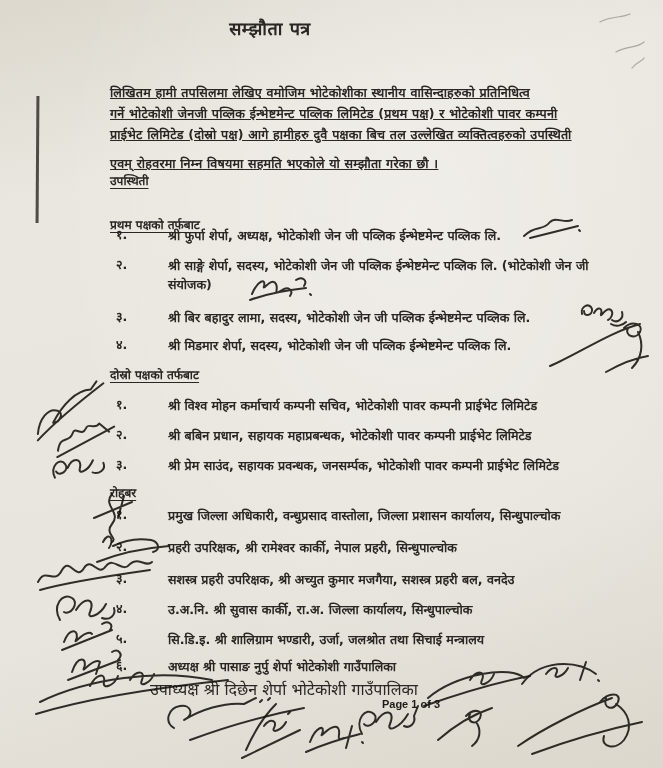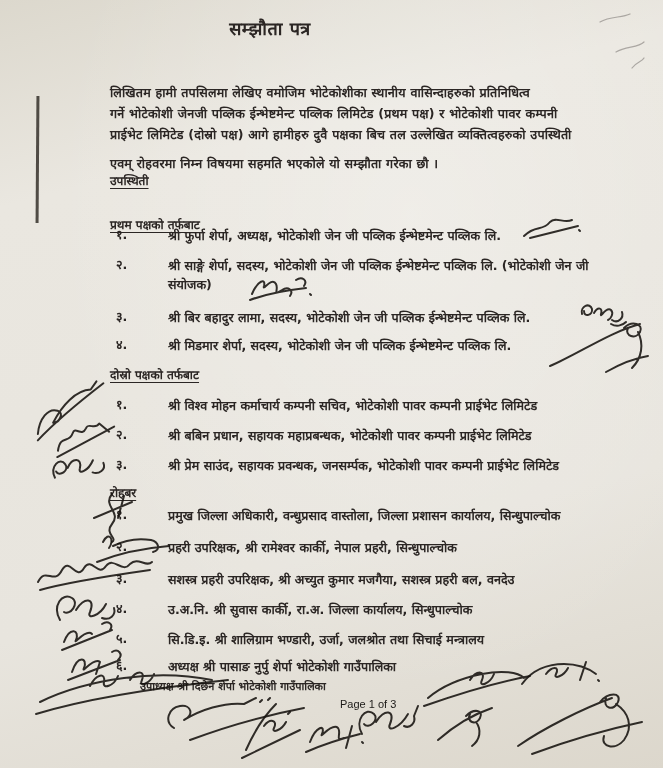--- a/index.html
+++ b/index.html
@@ -12,33 +12,34 @@
     color:#2b2624;
   }
   .abs{position:absolute;}
   .doc-title{
     width:540px;text-align:center;top:16px;left:0;
     font-size:18px;font-weight:bold;letter-spacing:.5px;
   }
   .para-line{
     left:110px;white-space:nowrap;font-size:12.6px;font-weight:600;
     letter-spacing:.2px;
+    text-decoration:underline;
   }
   .heading{
     left:110px;font-size:12px;font-weight:bold;
     text-decoration:underline;text-underline-offset:3px;
   }
   .row{left:116px;display:flex;font-size:12.6px;font-weight:600;}
   .row .num{width:36px;flex:0 0 36px;}
   .row .txt{width:462px;line-height:19px;margin-left:16px;}
   .wit .txt{width:472px;}
-  .vice-line{left:140px;font-size:11px;font-weight:700;white-space:nowrap;}
+  .vice-line{left:150px;font-size:16px;font-weight:400;white-space:nowrap;}
   .page-label{
-    left:340px;width:110px;text-align:left;
-    font-family:"Liberation Sans",sans-serif;font-size:11px;font-weight:normal;color:#1c1a18;
+    left:330px;width:110px;text-align:right;
+    font-family:"Liberation Sans",sans-serif;font-size:11px;font-weight:bold;color:#1c1a18;
   }
   .scanline{
     left:36px;top:96px;width:2.5px;height:127px;background:#35302a;opacity:.85;
     transform:rotate(.4deg);
   }
   svg.sig{position:absolute;overflow:visible;}
   svg.sig path{fill:none;stroke:#16120f;stroke-width:2;stroke-linecap:round;stroke-linejoin:round;opacity:.88;}
   svg.sig.faint path{opacity:.3;stroke-width:1.2;}
 </style>
 </head>

